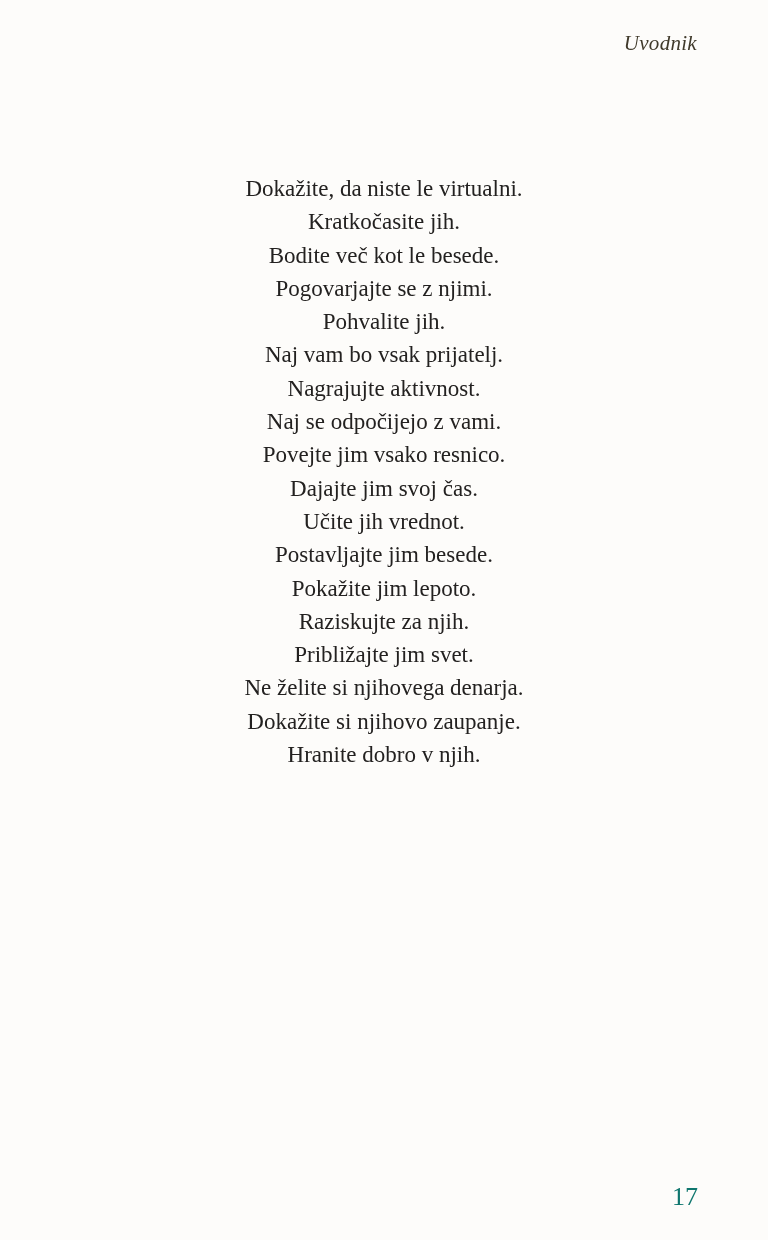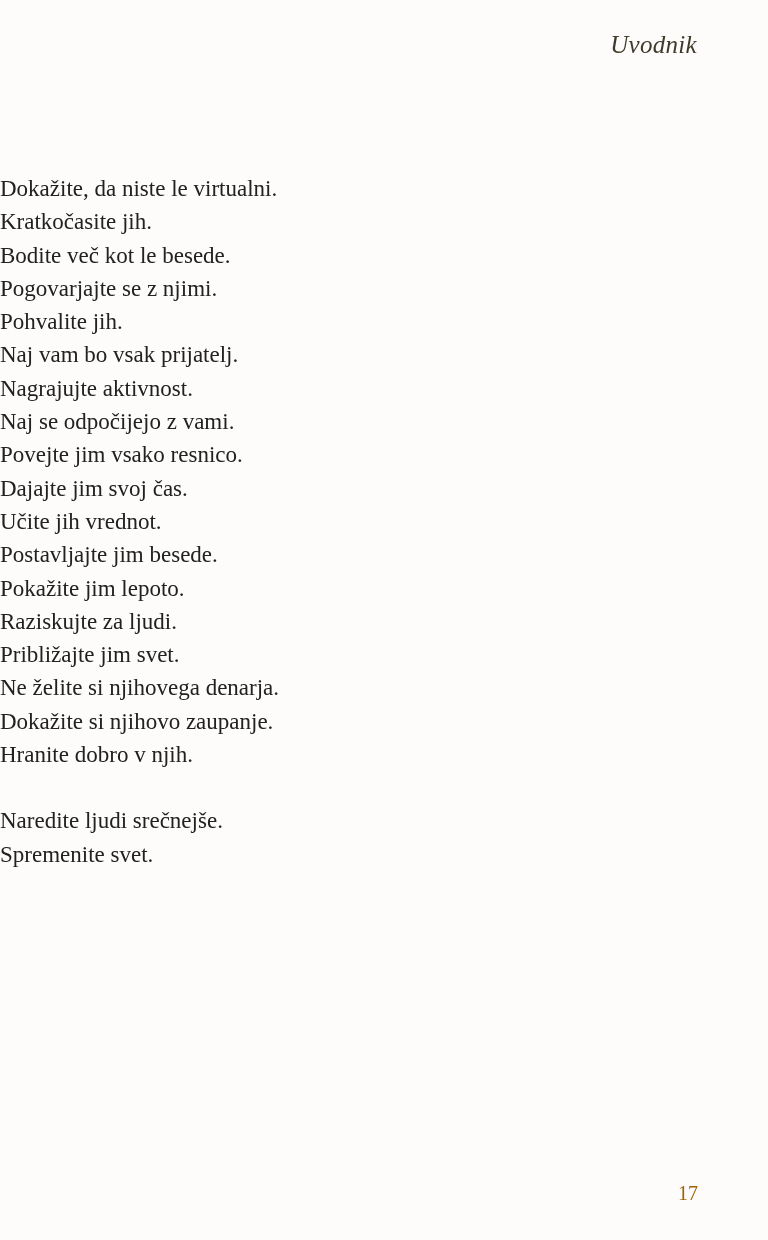--- a/index.html
+++ b/index.html
@@ -12,48 +12,49 @@
     position: relative;
     background: #fdfcfa;
     font-family: "Liberation Serif", serif;
     overflow: hidden;
   }
   .running-header {
     position: absolute;
     top: 31px;
     right: 71px;
     font-style: italic;
-    font-size: 25px;
+    font-size: 21px;
     color: #403a2b;
     letter-spacing: 0.3px;
   }
   .poem-block {
     position: absolute;
     top: 172px;
     left: 0;
     width: 768px;
+    text-align: center;
     color: #232120;
     font-size: 23px;
     line-height: 33.3px;
   }
   .stanza {
     margin: 0;
   }
   .stanza + .stanza {
     margin-top: 33px;
   }
   .poem-line {
     white-space: nowrap;
   }
   .page-number {
     position: absolute;
     top: 1182px;
     right: 70px;
-    font-size: 20px;
-    color: #a16207;
+    font-size: 26px;
+    color: #0f766e;
   }
 </style>
 </head>
 <body>
 
 <div class="running-header">Uvodnik</div>
 
 <div class="poem-block">
   <div class="stanza">
     <div class="poem-line">Dokažite, da niste le virtualni.</div>
@@ -62,25 +63,21 @@
     <div class="poem-line">Pogovarjajte se z njimi.</div>
     <div class="poem-line">Pohvalite jih.</div>
     <div class="poem-line">Naj vam bo vsak prijatelj.</div>
     <div class="poem-line">Nagrajujte aktivnost.</div>
     <div class="poem-line">Naj se odpočijejo z vami.</div>
     <div class="poem-line">Povejte jim vsako resnico.</div>
     <div class="poem-line">Dajajte jim svoj čas.</div>
     <div class="poem-line">Učite jih vrednot.</div>
     <div class="poem-line">Postavljajte jim besede.</div>
     <div class="poem-line">Pokažite jim lepoto.</div>
-    <div class="poem-line">Raziskujte za ljudi.</div>
+    <div class="poem-line">Raziskujte za njih.</div>
     <div class="poem-line">Približajte jim svet.</div>
     <div class="poem-line">Ne želite si njihovega denarja.</div>
     <div class="poem-line">Dokažite si njihovo zaupanje.</div>
     <div class="poem-line">Hranite dobro v njih.</div>
-  </div>
-  <div class="stanza">
-    <div class="poem-line">Naredite ljudi srečnejše.</div>
-    <div class="poem-line">Spremenite svet.</div>
   </div>
 </div>
 
 <div class="page-number">17</div>
 
 </body></html>

